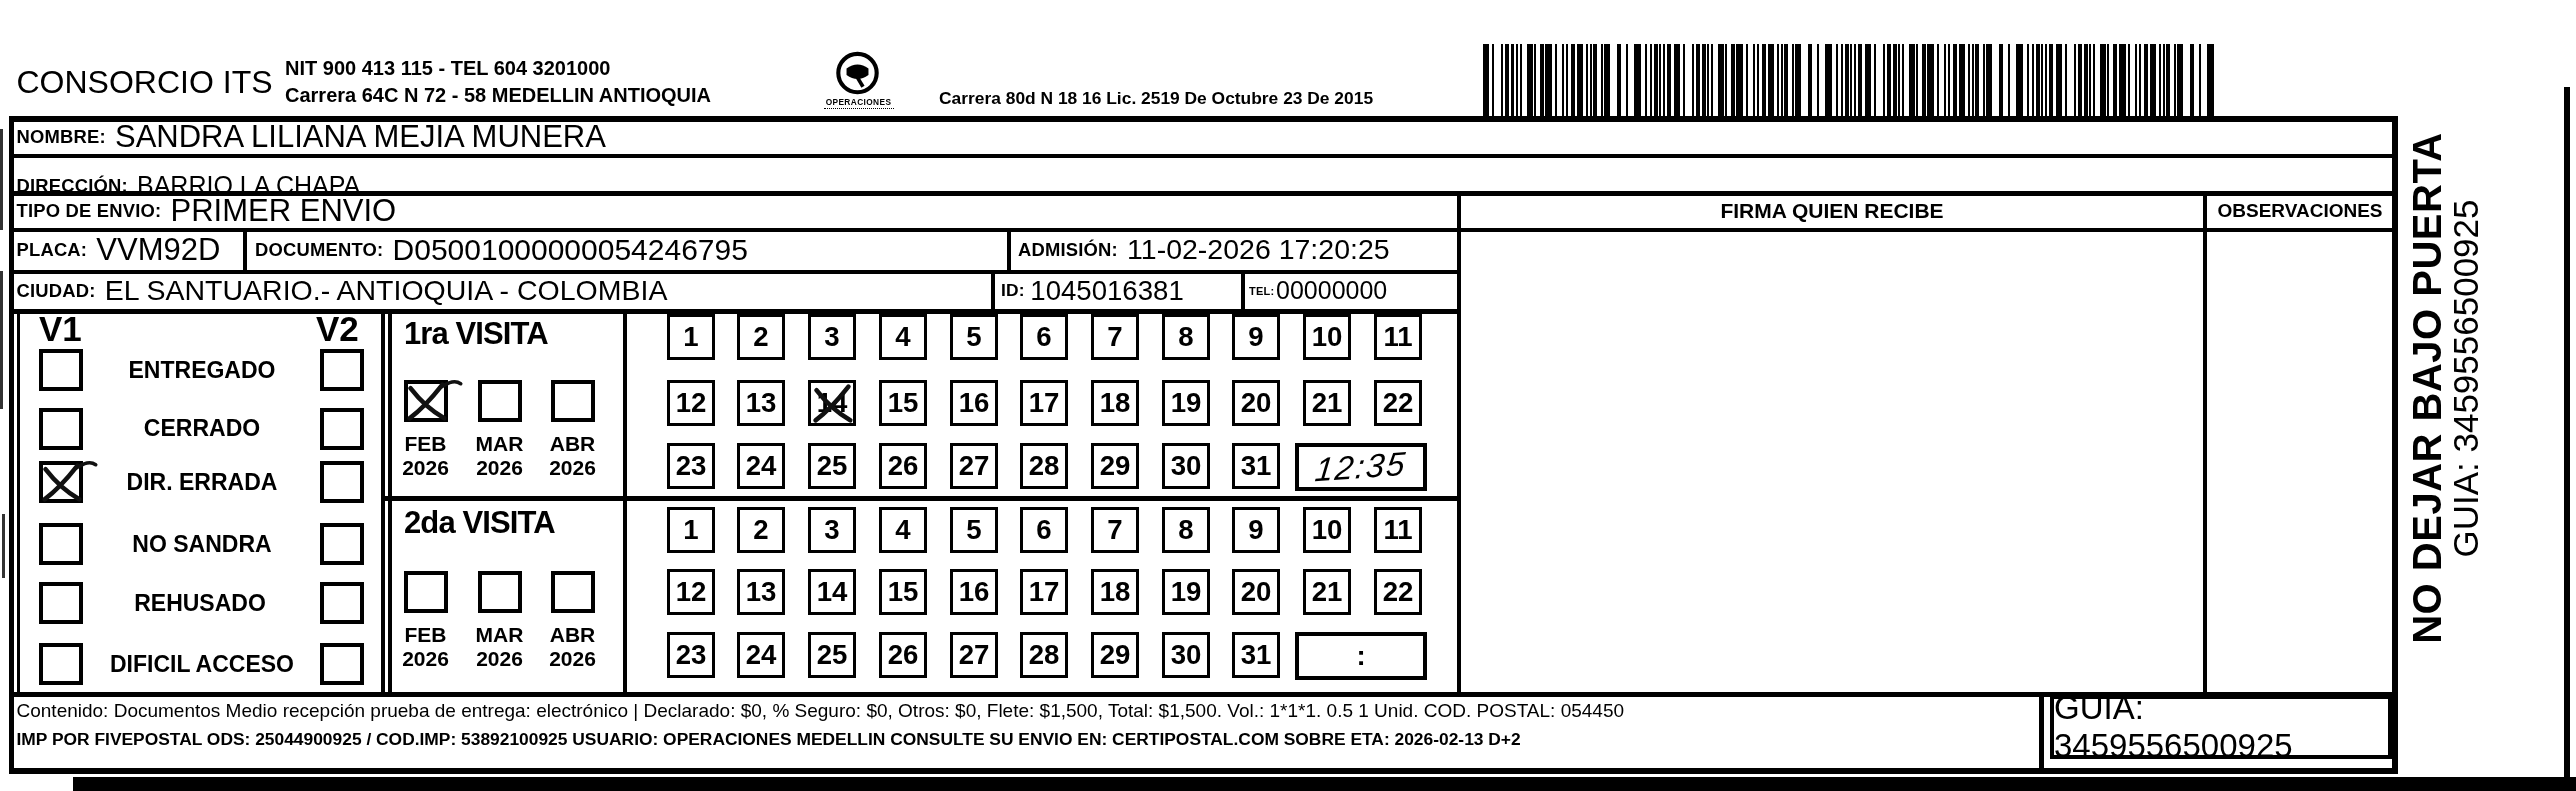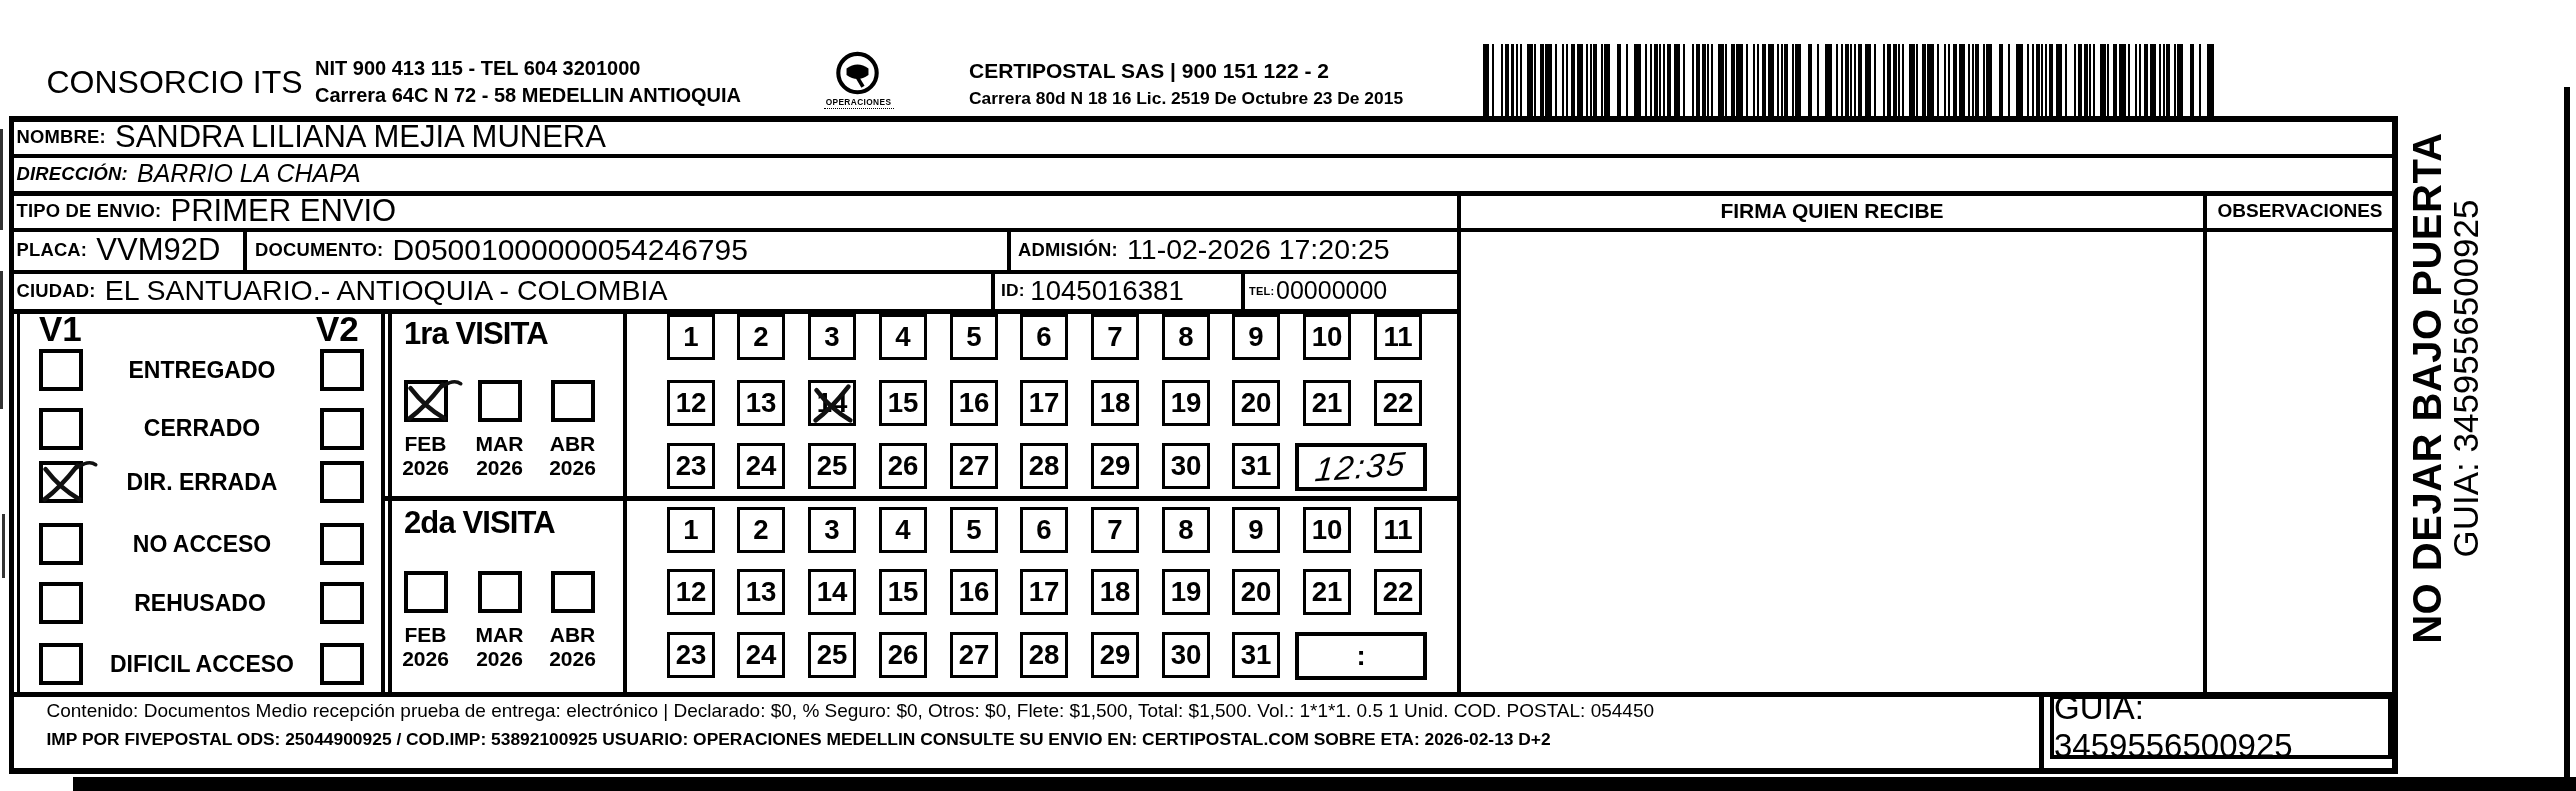--- a/index.html
+++ b/index.html
@@ -15,21 +15,21 @@
   .chk{position:absolute;width:44px;height:42px;border:4.6px solid #000;box-sizing:border-box;background:#fff;}
   .cell{position:absolute;width:48px;height:46px;border:3.7px solid #000;box-sizing:border-box;
         display:flex;align-items:center;justify-content:center;font-weight:700;font-size:27.6px;background:#fff;}
   .timebox{position:absolute;width:132px;height:48px;border:4.6px solid #000;box-sizing:border-box;
         display:flex;align-items:center;justify-content:center;background:#fff;}
   .hand{font-style:italic;font-size:33px;font-weight:400;transform:rotate(-4deg) skewX(-10deg);letter-spacing:1.8px;}
   .colon{font-size:27.6px;font-weight:700;}
   .vtext{position:absolute;transform:rotate(-90deg);white-space:nowrap;display:flex;
          align-items:center;justify-content:center;}
   .center{display:flex;align-items:center;justify-content:center;}
-  .nowrap{white-space:nowrap;margin-left:30px;}
+  .nowrap{white-space:nowrap;}
   .xsvg{position:absolute;overflow:visible;pointer-events:none;}
   .bar{position:absolute;top:0;height:100%;background:#000;}
   .title-visita{position:absolute;font-weight:700;font-size:31px;letter-spacing:-0.9px;}
   .monthlbl{position:absolute;width:73px;text-align:center;font-weight:700;font-size:21px;}
 </style>
 </head>
 <body>
 
 <div class="sheet">
 
@@ -39,21 +39,20 @@
   <div class="abs nowrap" style="left:285px;top:84px;font-size:20px;font-weight:700;">Carrera 64C N 72 - 58 MEDELLIN ANTIOQUIA</div>
 
   <svg class="abs" style="left:831px;top:50px;" width="53" height="48" viewBox="0 0 58 52">
     <circle cx="29" cy="25" r="21" fill="none" stroke="#000" stroke-width="4.5"></circle>
     <path d="M17 20 q12 -9 24 0 v7 q-12 9 -24 0 z" fill="#000"></path>
     <path d="M29 30 l6 10" stroke="#000" stroke-width="4" fill="none"></path>
   </svg>
   <div class="abs" style="left:820px;top:97px;width:77px;text-align:center;font-size:8.3px;font-weight:700;letter-spacing:0.4px;">OPERACIONES</div>
   <div class="abs" style="left:824px;top:108px;width:70px;border-top:1.8px dotted #000;"></div>
 
-  <div class="abs nowrap" style="left:939px;top:59px;font-size:21px;font-weight:700;">CERTIPOSTAL SAS | 900 151 122 - 2</div>
   <div class="abs nowrap" style="left:939px;top:88px;font-size:17.4px;font-weight:700;">Carrera 80d N 18 16  Lic. 2519 De Octubre 23 De 2015</div>
 
   <div class="abs" style="left:1483px;top:44px;width:744px;height:73px;">
       <div class="bar" style="left: 0px; width: 5.5px;"></div>
       <div class="bar" style="left: 9.2px; width: 1.8px;"></div>
       <div class="bar" style="left: 18.4px; width: 1.8px;"></div>
       <div class="bar" style="left: 22px; width: 3.7px;"></div>
       <div class="bar" style="left: 27.6px; width: 3.7px;"></div>
       <div class="bar" style="left: 33px; width: 1.8px;"></div>
       <div class="bar" style="left: 37px; width: 1.8px;"></div>
@@ -163,21 +162,21 @@
       <div class="bar" style="left: 694px; width: 5.5px;"></div>
       <div class="bar" style="left: 707px; width: 3.7px;"></div>
       <div class="bar" style="left: 716px; width: 1.8px;"></div>
       <div class="bar" style="left: 724px; width: 7.3px;"></div>
     </div>
 
   <div class="row" style="left:16.5px;top:118px;height:37px;justify-content:center;">
     <span class="lbl">NOMBRE:</span>
     <span class="val" style="font-size:31px;">SANDRA LILIANA MEJIA MUNERA</span>
   </div>
-  <div class="row" style="left:16.5px;top:156px;height:35px;font-style:italic;">
+  <div class="row" style="left:16.5px;top:168px;height:35px;">
     <span class="lbl">DIRECCIÓN:</span>
     <span class="val" style="font-size:25px;">BARRIO LA CHAPA</span>
   </div>
   <div class="row" style="left:16.5px;top:193px;height:35px;">
     <span class="lbl">TIPO DE ENVIO:</span>
     <span class="val" style="font-size:31px;">PRIMER ENVIO</span>
   </div>
 
   <div class="row" style="left:16.5px;top:230px;height:39px;">
     <span class="lbl">PLACA:</span>
@@ -258,21 +257,21 @@
     <div class="chk" style="left:320px;top:408px;"></div>
     <div class="chk" style="left:39px;top:461px;"></div>
     <div class="abs center" style="left:87px;top:465px;width:230px;height:35px;font-size:23px;font-weight:700;">DIR. ERRADA</div>
     <div class="chk" style="left:320px;top:461px;"></div>
     <svg class="xsvg" style="left:39px;top:461px;" width="44" height="42" viewBox="0 0 48 46">
       <path d="M7 9 C 17 22, 30 34, 44 42" stroke="#111" stroke-width="5" fill="none" stroke-linecap="round"></path>
            <path d="M42 5 C 31 19, 18 33, 6 42" stroke="#111" stroke-width="5" fill="none" stroke-linecap="round"></path>
       <path d="M40 8 C 50 2, 56 0, 62 4" stroke="#111" stroke-width="4" fill="none" stroke-linecap="round"></path>
     </svg>
     <div class="chk" style="left:39px;top:523px;"></div>
-    <div class="abs center" style="left:87px;top:527px;width:230px;height:35px;font-size:23px;font-weight:700;">NO ACCESO</div>
+    <div class="abs center" style="left:87px;top:527px;width:230px;height:35px;font-size:23px;font-weight:700;">NO SANDRA</div>
     <div class="chk" style="left:320px;top:523px;"></div>
     <div class="chk" style="left:39px;top:582px;"></div>
     <div class="abs center" style="left:85px;top:586px;width:230px;height:35px;font-size:23px;font-weight:700;">REHUSADO</div>
     <div class="chk" style="left:320px;top:582px;"></div>
     <div class="chk" style="left:39px;top:643px;"></div>
     <div class="abs center" style="left:87px;top:647px;width:230px;height:35px;font-size:23px;font-weight:700;">DIFICIL ACCESO</div>
     <div class="chk" style="left:320px;top:643px;"></div>
     <div class="chk" style="left:404px;top:380px;"></div>
     <div class="monthlbl" style="left:389px;top:432px;">FEB</div>
     <div class="monthlbl" style="left:389px;top:456px;">2026</div>

